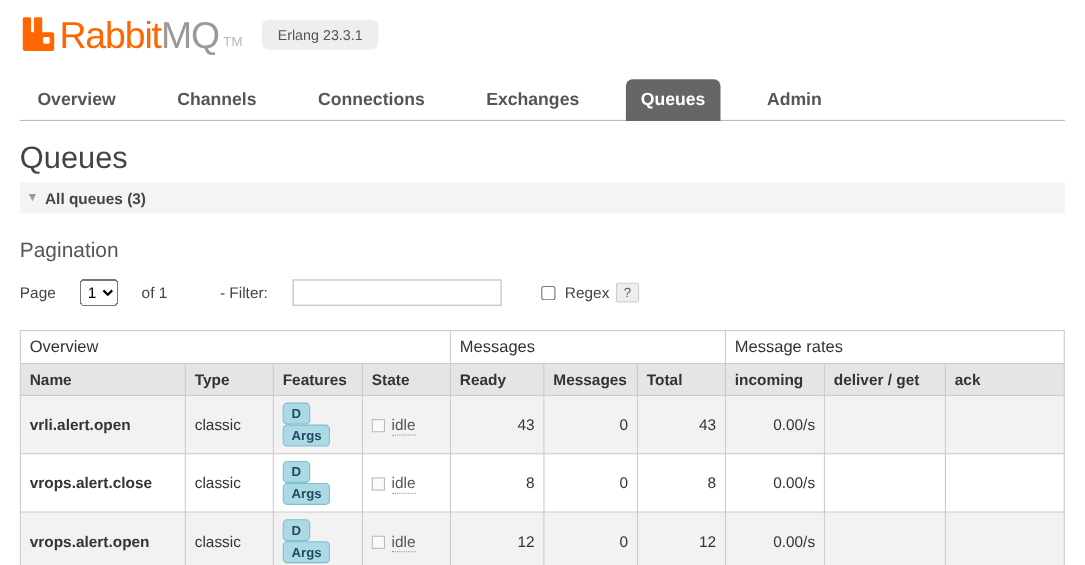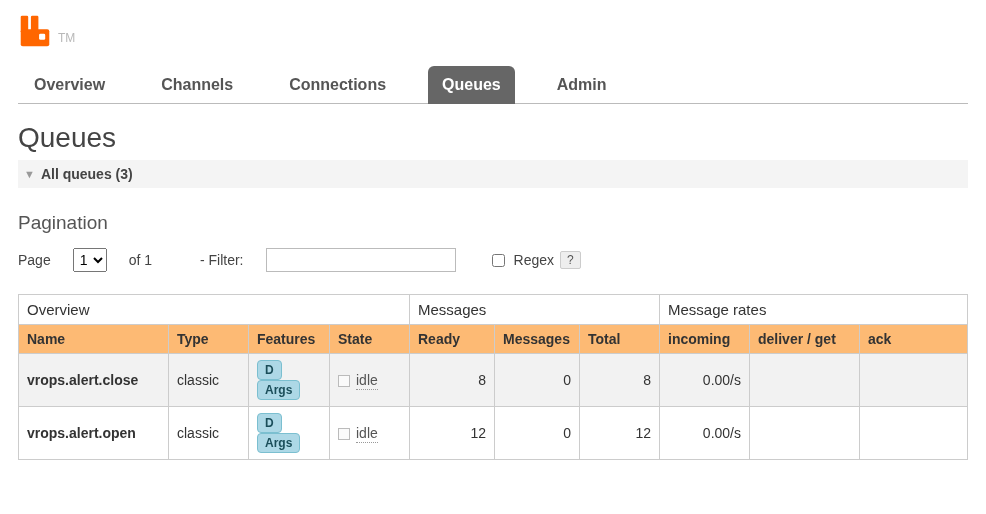--- a/index.html
+++ b/index.html
@@ -127,21 +127,21 @@
   }
   table.data th.group {
     font-weight: normal;
     background: #fff;
     color: #333;
     font-size: 15px;
   }
   table.data th.colhead {
     font-weight: bold;
     color: #333;
-    background: #fdba74;
+    background: #e5e5e5;
   }
   table.data tr.datarow:nth-child(odd) td { background: #f2f2f2; }
   table.data tr.datarow:nth-child(even) td { background: #fff; }
   table.data td.num { text-align: right; }
   .name-cell { font-weight: bold; color: #333; }
   .feat-badge {
     display: inline-block;
     background: #add8e6;
     border: 1px solid #7bbfd0;
     border-radius: 4px;
@@ -165,28 +165,33 @@
 <body>
 
 <div class="top-bar">
   <div class="logo">
     <svg class="logo-svg" viewBox="0 0 100 100">
       <rect x="8" y="5" width="22" height="50" rx="4" fill="#f60"></rect>
       <rect x="38" y="5" width="22" height="50" rx="4" fill="#f60"></rect>
       <rect x="8" y="45" width="84" height="50" rx="6" fill="#f60"></rect>
       <rect x="62" y="58" width="18" height="18" rx="4" fill="#fff"></rect>
     </svg>
+    <span class="logo-text">
+      <span class="logo-orange">Rabbit</span><span class="logo-gray">MQ</span>
+    </span>
     <span class="logo-tm">TM</span>
   </div>
+  <span class="version-badge">Erlang 23.3.1</span>
 </div>
 
 <div class="tabs" id="nav-tabs">
     <div class="tab">Overview</div>
     <div class="tab">Channels</div>
     <div class="tab">Connections</div>
+    <div class="tab">Exchanges</div>
     <div class="tab active">Queues</div>
     <div class="tab">Admin</div>
   </div>
 
 <h1 class="page-title">Queues</h1>
 
 <div class="section-bar">
   <span class="tri">▼</span>
   <span>All queues (3)</span>
 </div>
@@ -222,20 +227,32 @@
       <th class="colhead" style="width:85px">Ready</th>
       <th class="colhead" style="width:85px">Messages</th>
       <th class="colhead" style="width:80px">Total</th>
       <th class="colhead" style="width:90px">incoming</th>
       <th class="colhead" style="width:110px">deliver / get</th>
       <th class="colhead">ack</th>
     </tr>
   </thead>
   <tbody id="queues-tbody">
       <tr class="datarow">
+        <td class="name-cell">vrli.alert.open</td>
+        <td>classic</td>
+        <td><span class="feat-badge">D</span><span class="feat-badge">Args</span></td>
+        <td><span class="state-box"></span><span class="state-text">idle</span></td>
+        <td class="num">43</td>
+        <td class="num">0</td>
+        <td class="num">43</td>
+        <td class="num">0.00/s</td>
+        <td class="num"></td>
+        <td class="num"></td>
+      </tr>
+      <tr class="datarow">
         <td class="name-cell">vrops.alert.close</td>
         <td>classic</td>
         <td><span class="feat-badge">D</span><span class="feat-badge">Args</span></td>
         <td><span class="state-box"></span><span class="state-text">idle</span></td>
         <td class="num">8</td>
         <td class="num">0</td>
         <td class="num">8</td>
         <td class="num">0.00/s</td>
         <td class="num"></td>
         <td class="num"></td>

